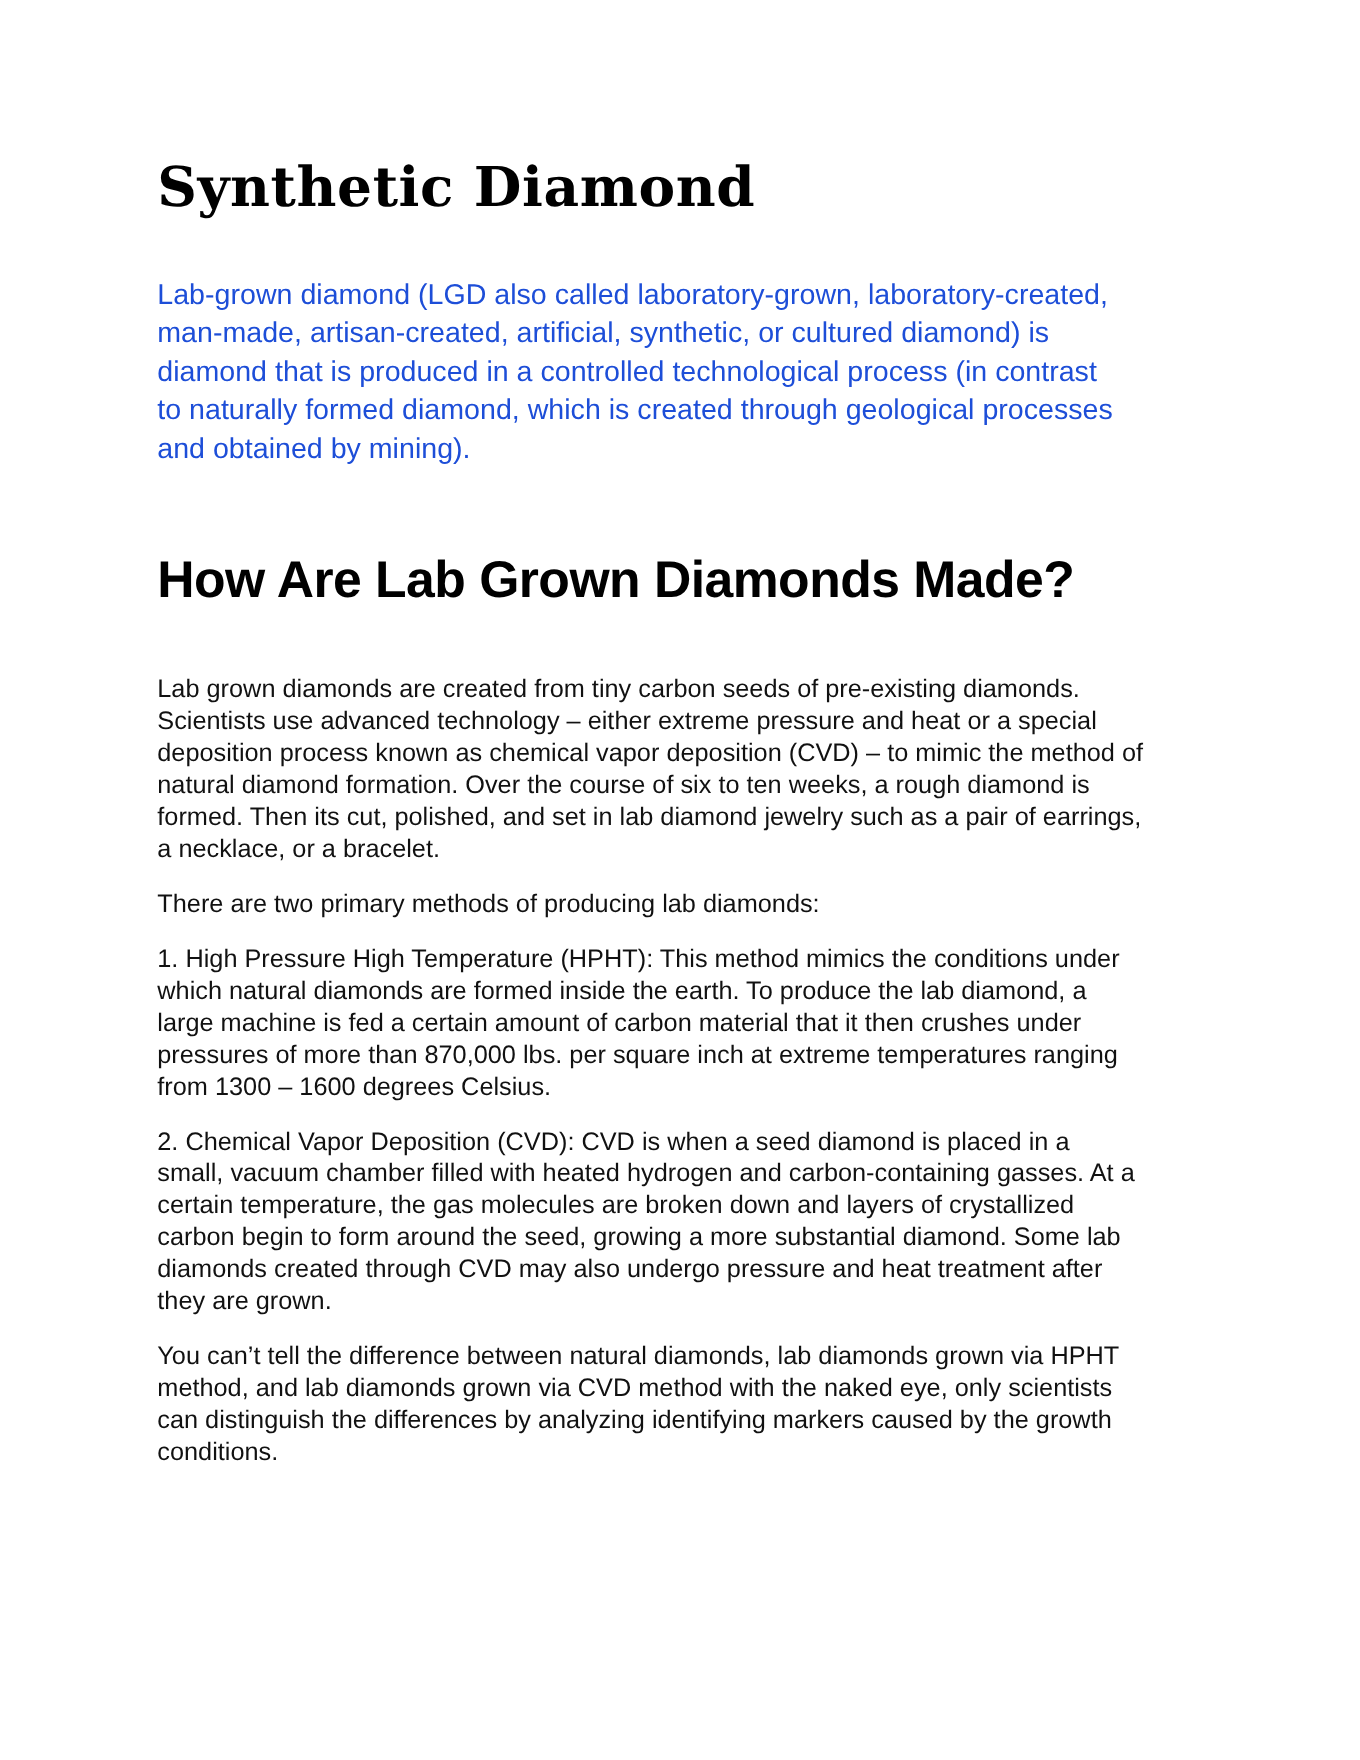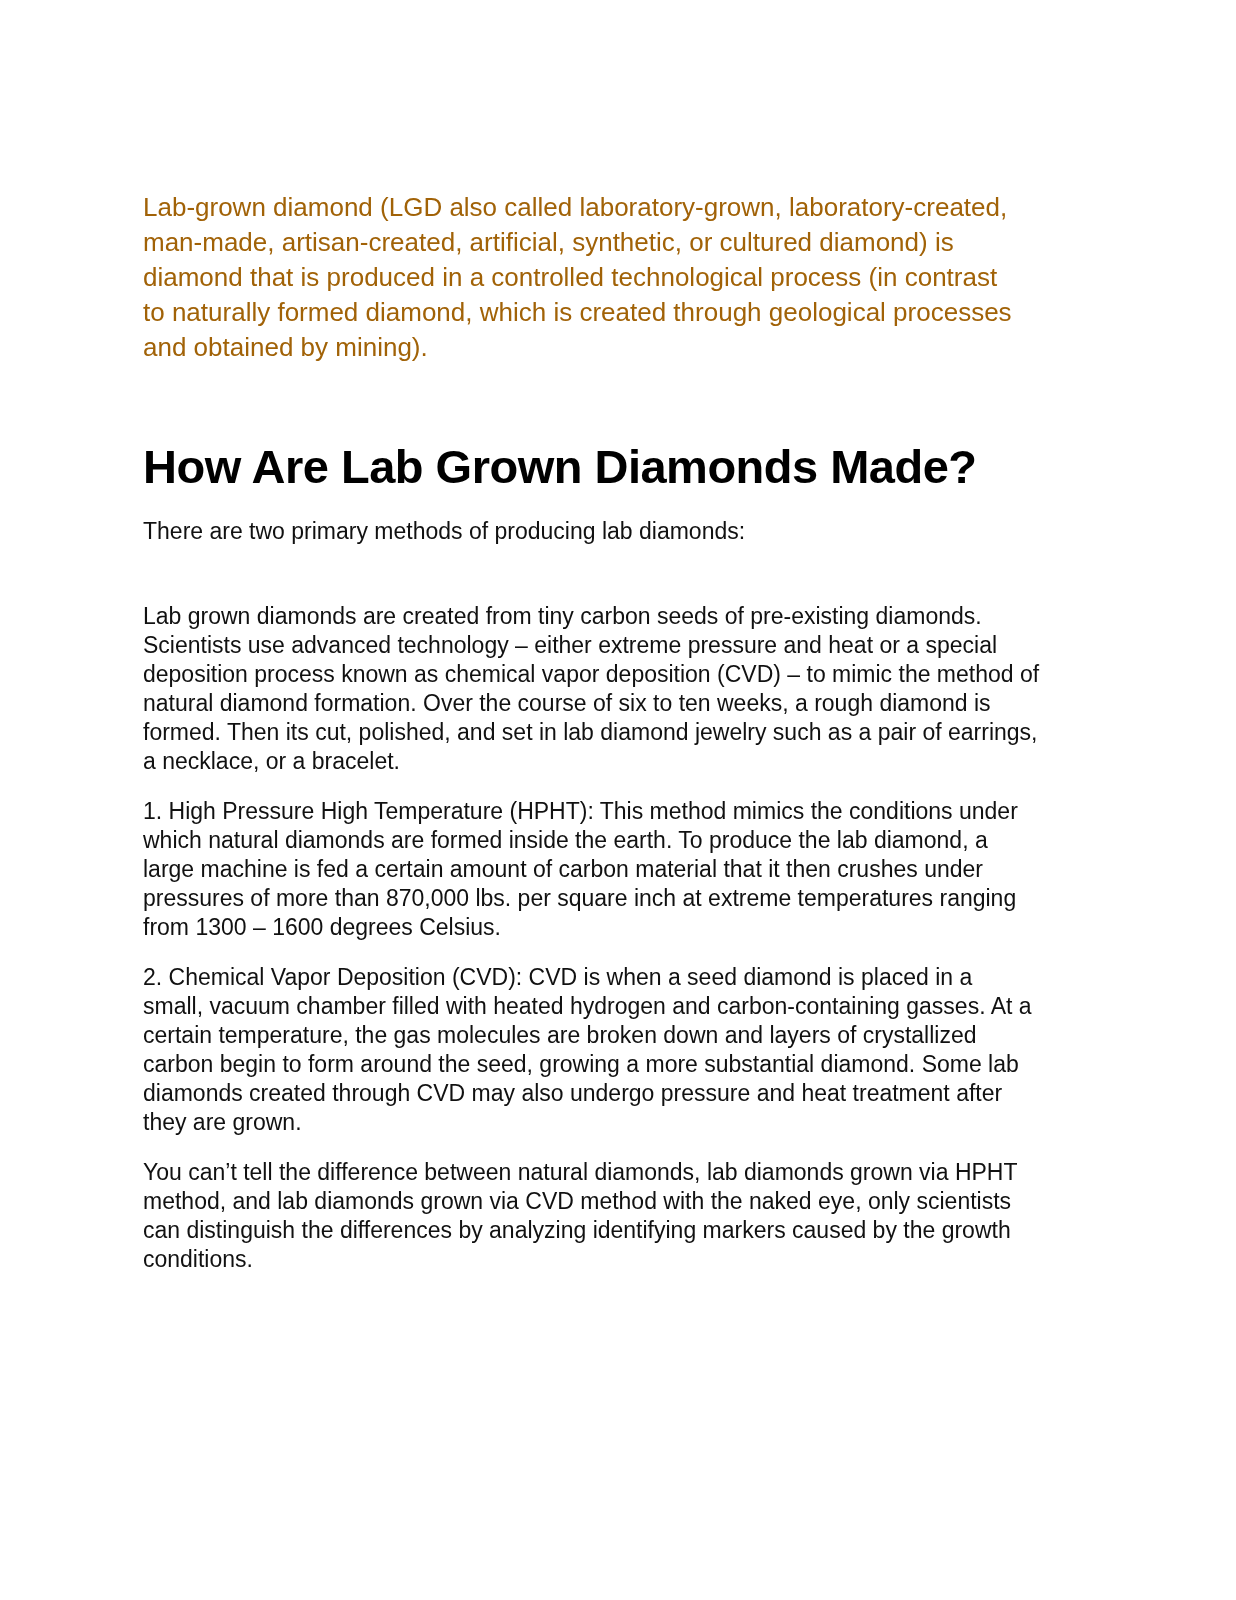--- a/index.html
+++ b/index.html
@@ -22,21 +22,21 @@
     font-weight: 700;
     font-size: 50px;
     line-height: 60px;
     color: #000000;
     letter-spacing: 0.5px;
   }
   .intro-para {
     margin-top: 50px;
     font-size: 26px;
     line-height: 35px;
-    color: #a16207;
+    color: #1d4ed8;
     white-space: pre-line;
     max-width: 1010px;
   }
   .section-heading {
     margin-top: 73px;
     font-family: Liberation Sans, sans-serif;
     font-weight: 700;
     font-size: 47px;
     line-height: 58px;
     color: #000000;
@@ -52,37 +52,38 @@
   }
   .body-para.first-after-heading {
     margin-top: 56px;
   }
 </style>
 </head>
 <body>
 
 <div class="page">
 
+  <h1 class="doc-title">Synthetic Diamond</h1>
 
   <p class="intro-para">Lab-grown diamond (LGD also called laboratory-grown, laboratory-created,
 man-made, artisan-created, artificial, synthetic, or cultured diamond) is
 diamond that is produced in a controlled technological process (in contrast
 to naturally formed diamond, which is created through geological processes
 and obtained by mining).</p>
 
   <h2 class="section-heading">How Are Lab Grown Diamonds Made?</h2>
 
-  <p class="body-para">There are two primary methods of producing lab diamonds:</p>
-
   <p class="body-para first-after-heading">Lab grown diamonds are created from tiny carbon seeds of pre-existing diamonds.
 Scientists use advanced technology – either extreme pressure and heat or a special
 deposition process known as chemical vapor deposition (CVD) – to mimic the method of
 natural diamond formation. Over the course of six to ten weeks, a rough diamond is
 formed. Then its cut, polished, and set in lab diamond jewelry such as a pair of earrings,
 a necklace, or a bracelet.</p>
+
+  <p class="body-para">There are two primary methods of producing lab diamonds:</p>
 
   <p class="body-para">1. High Pressure High Temperature (HPHT): This method mimics the conditions under
 which natural diamonds are formed inside the earth. To produce the lab diamond, a
 large machine is fed a certain amount of carbon material that it then crushes under
 pressures of more than 870,000 lbs. per square inch at extreme temperatures ranging
 from 1300 – 1600 degrees Celsius.</p>
 
   <p class="body-para">2. Chemical Vapor Deposition (CVD): CVD is when a seed diamond is placed in a
 small, vacuum chamber filled with heated hydrogen and carbon-containing gasses. At a
 certain temperature, the gas molecules are broken down and layers of crystallized

